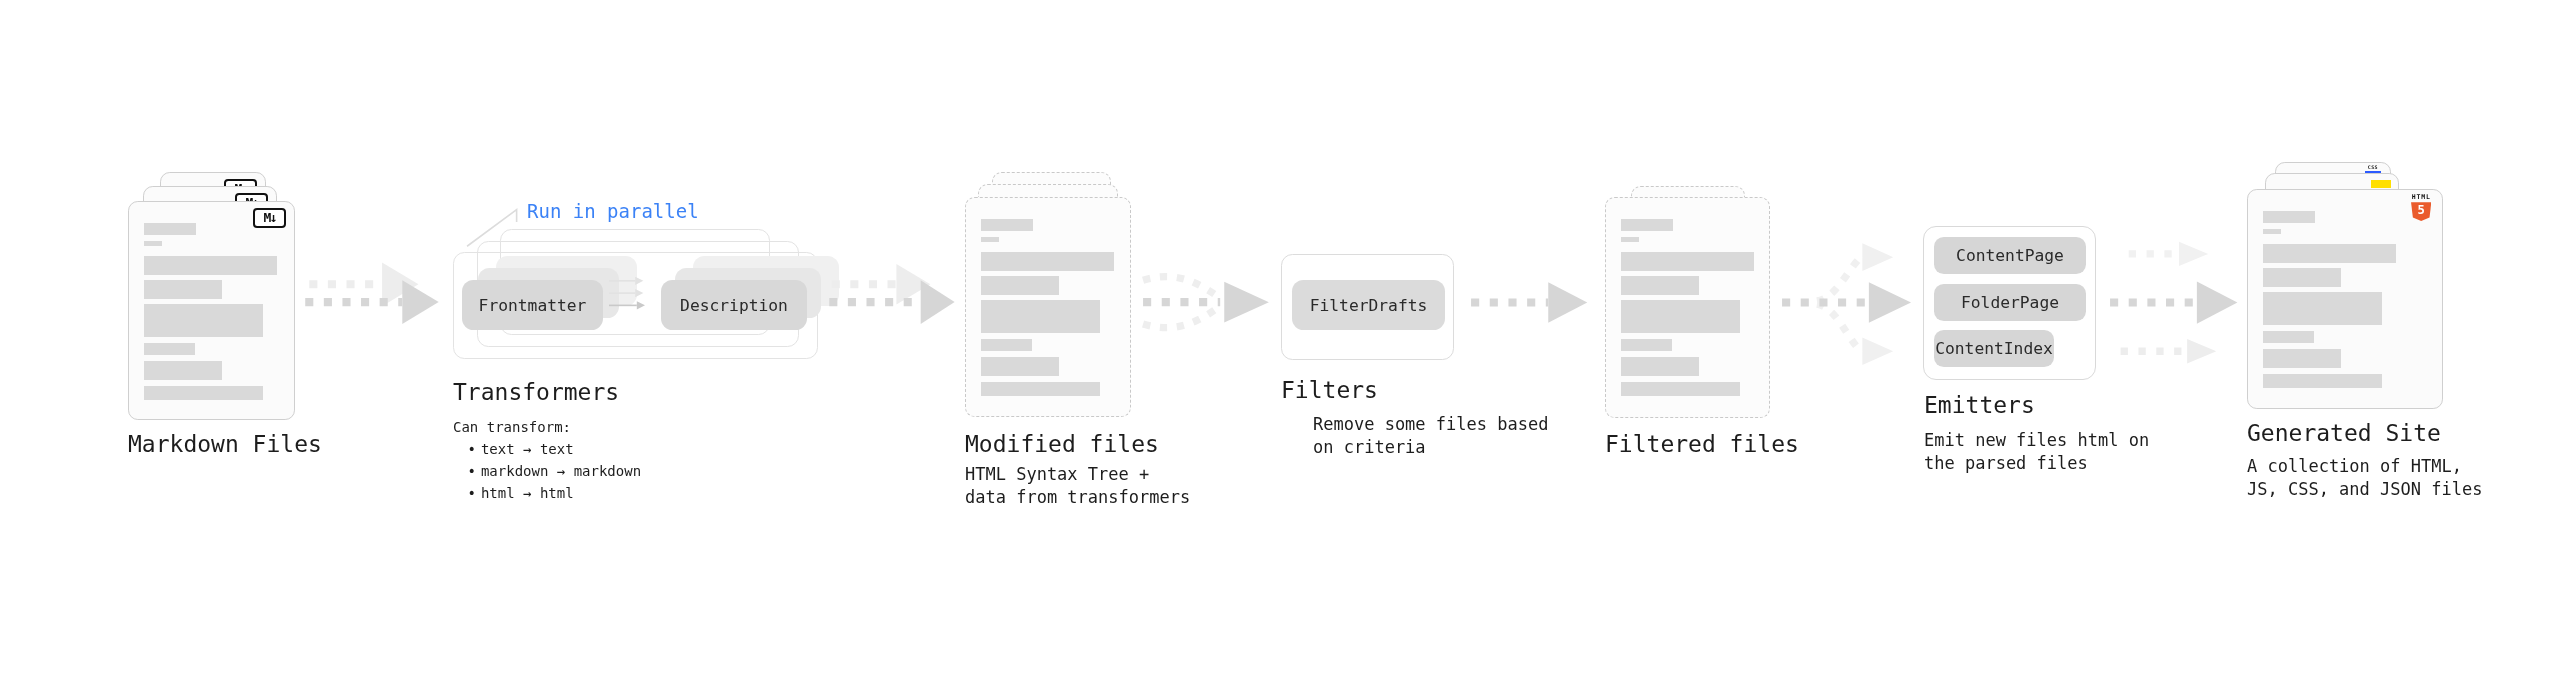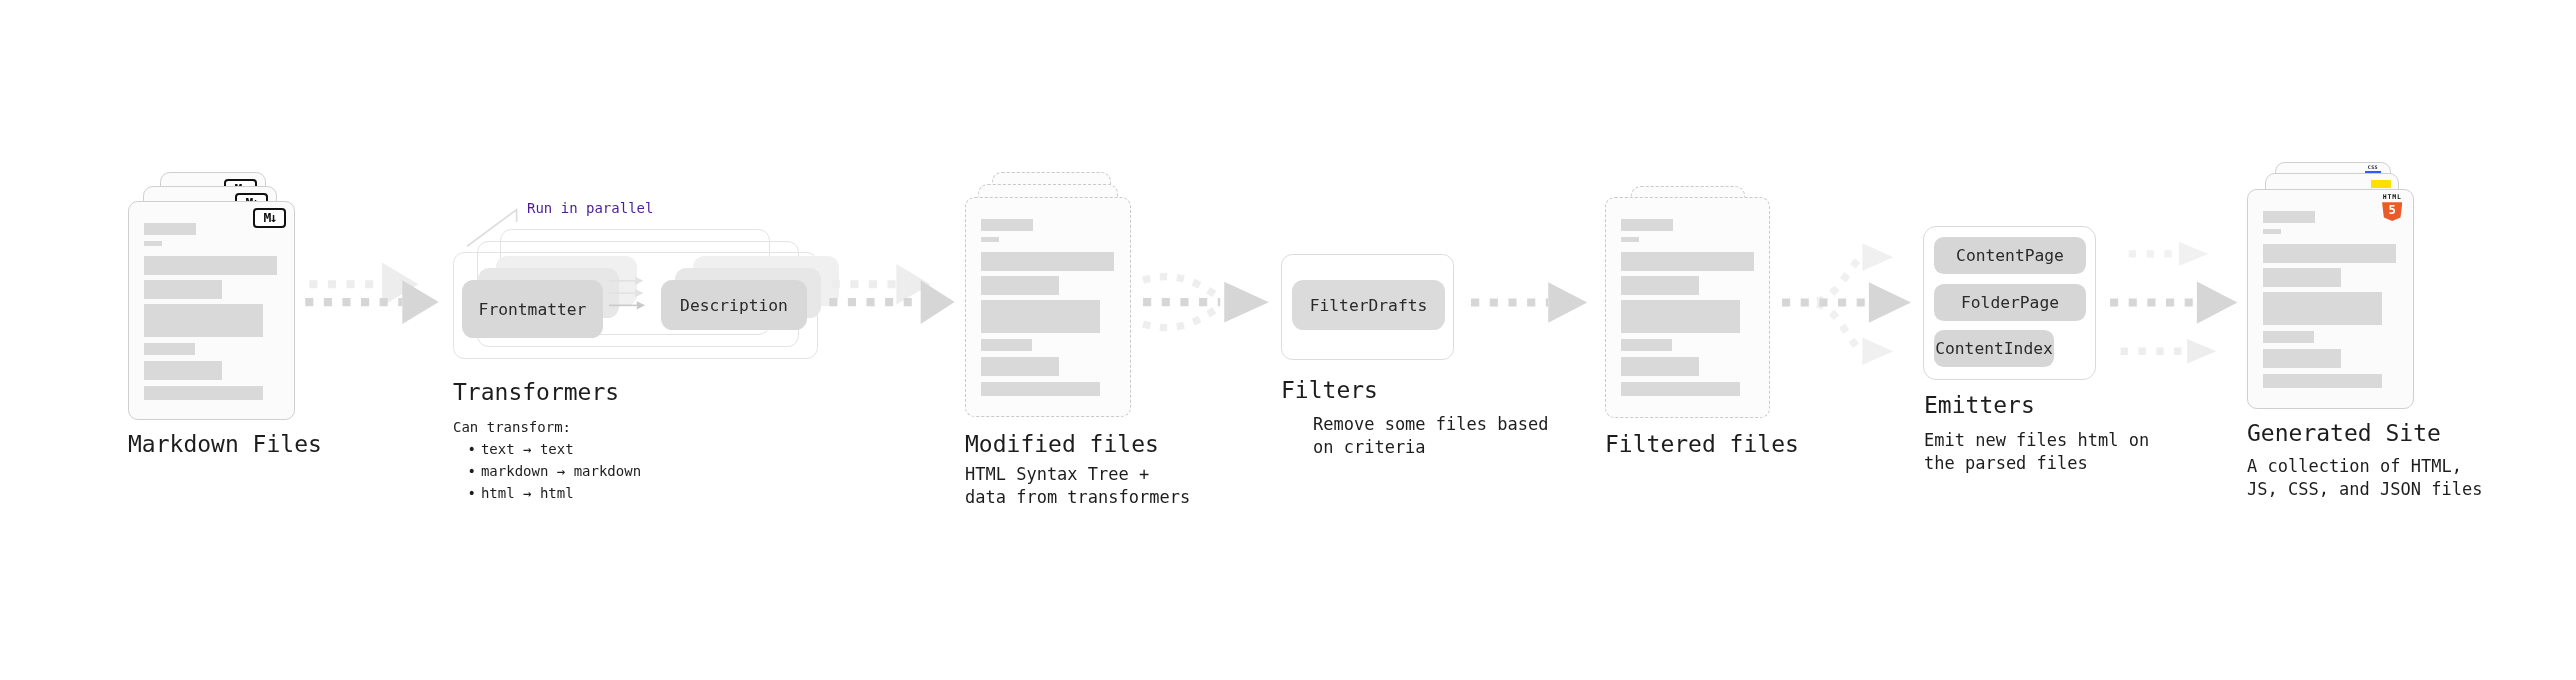--- a/index.html
+++ b/index.html
@@ -38,21 +38,21 @@
   .obox{position:absolute;border:1.6px solid #dcdcdc;border-radius:11.4px;background:#ffffff;box-sizing:border-box;}
   .pill{position:absolute;border-radius:11.4px;background:#d8d8d8;display:flex;align-items:center;justify-content:center;
         font-size:16.3px;color:#2a2a2a;box-sizing:border-box;}
   .pill.ghost1{background:#e7e7e7;}
   .pill.ghost2{background:#f0f0f0;}
   .pill.small{border-radius:9.8px;background:#d6d6d6;}
 
   
   .stage-title{position:absolute;font-size:23px;line-height:27px;color:#1d1d1d;white-space:nowrap;}
   .stage-sub{position:absolute;font-size:17px;line-height:23px;color:#1d1d1d;white-space:pre-line;}
-  .note-label{position:absolute;font-size:14px;color:#4c1d95;white-space:nowrap;}
+  .note-label{position:absolute;font-size:19px;color:#3b82f6;white-space:nowrap;}
   .stage-body{position:absolute;font-size:14px;line-height:22px;color:#1d1d1d;white-space:nowrap;}
   .bullet-line{padding-left:14.6px;}
   .bullet-dot{margin-right:4.9px;}
 
   .arrow-svg{position:absolute;overflow:visible;}
 </style>
 </head>
 <body>
 
 <div class="canvas">
@@ -94,21 +94,21 @@
       <polyline points="5,63 66,18 66,33" fill="none" stroke="#dcdcdc" stroke-width="2"></polyline>
     </svg>
     <div class="note-label" style="left:527px;top:200px;">Run in parallel</div>
 
     <div class="tbox" style="left:500px;top:229px;width:270px;height:106px;"></div>
     <div class="tbox" style="left:477px;top:241px;width:322px;height:106px;"></div>
     <div class="tbox" style="left:453px;top:252px;width:365px;height:107px;"></div>
 
     <div class="pill ghost2" style="left:496px;top:256px;width:141px;height:50px;"></div>
     <div class="pill ghost1" style="left:478px;top:268px;width:141px;height:50px;"></div>
-    <div class="pill" style="left:462px;top:280px;width:141px;height:58px;">Frontmatter</div>
+    <div class="pill" style="left:462px;top:280px;width:141px;height:50px;">Frontmatter</div>
 
     <div class="pill ghost2" style="left:693px;top:256px;width:146px;height:50px;"></div>
     <div class="pill ghost1" style="left:675px;top:268px;width:146px;height:50px;"></div>
     <div class="pill" style="left:661px;top:280px;width:146px;height:50px;">Description</div>
 
     <svg class="arrow-svg" style="left:609px;top:275px;" width="45" height="37" viewBox="0 0 55 45">
       <g stroke="#e2e2e2" fill="#e2e2e2">
         <path d="M0,7 H32" stroke-width="2" fill="none"></path>
           <polygon points="32,2 42,7 32,12" stroke="none"></polygon>
         <path d="M0,22 H32" stroke-width="2" fill="none"></path>
@@ -234,21 +234,21 @@
   <div>
     <div class="doc-card" style="left:2275px;top:162px;width:116px;height:73px;">
       <div class="css-badge">
         <div class="css-word">CSS</div>
         <div class="css-bar" style="background: rgb(44, 91, 255);"></div>
       </div>
     </div>
     <div class="doc-card" style="left:2265px;top:173px;width:134px;height:73px;">
       <div class="js-badge" style="background: rgb(255, 223, 0);"></div>
     </div>
-    <div class="doc-card" style="left:2247px;top:189px;width:167px;height:220px;">
+    <div class="doc-card" style="left:2247px;top:189px;width:196px;height:220px;">
       <div class="html5-badge">
         <div class="html5-word">HTML</div>
         <div class="html5-shield" style="background: rgb(234, 91, 44);">5</div>
       </div>
       <div class="bar b1"></div>
       <div class="bar b2"></div>
       <div class="bar b3"></div>
       <div class="bar b4"></div>
       <div class="bar b5"></div>
       <div class="bar b6"></div>

